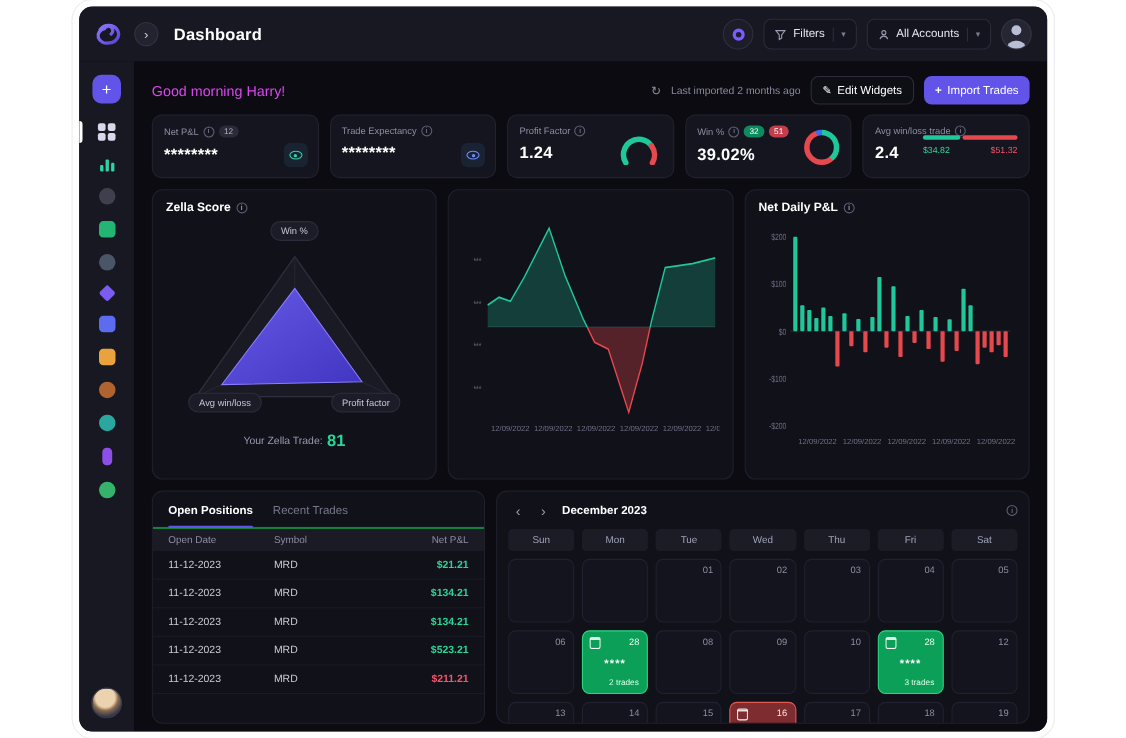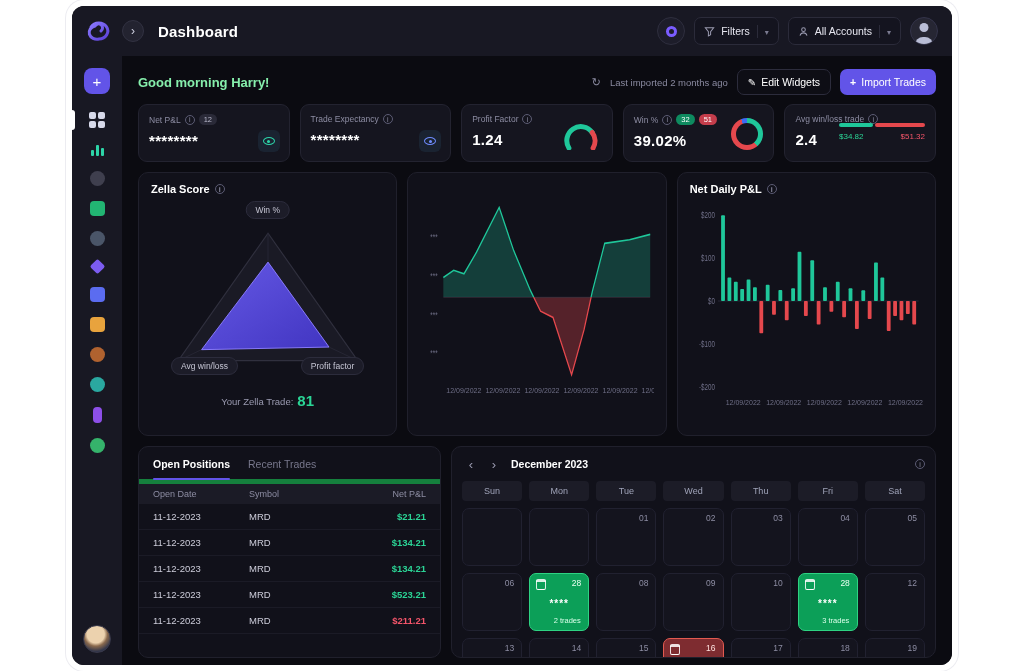--- a/index.html
+++ b/index.html
@@ -53,21 +53,21 @@
   .g-bars i{width:3px;border-radius:1px;display:block}
   .g-circle{width:15px;height:15px;border-radius:50%;display:block}
   .g-square{width:15px;height:15px;border-radius:4px;display:block}
   .g-diamond{width:11px;height:11px;border-radius:2px;transform:rotate(45deg);display:block}
   .g-pill{width:9px;height:16px;border-radius:4px;display:block}
   .sb-avatar{margin-top:auto;width:28px;height:28px;border-radius:50%;border:1px solid #3a3a4c;
            background:radial-gradient(circle at 45% 32%,#ecd2ae 0 38%,#8a6a4e 52%,#32364a 75%);cursor:pointer}
   
   .main{flex:1;min-width:0;padding:12px 16px 0;background:var(--bg)}
   .greet-row{display:flex;align-items:center;height:28px;margin-bottom:8px}
-  .greet-row h2{font-size:13px;font-weight:700;color:#86efac;margin:0}
+  .greet-row h2{font-size:13px;font-weight:400;color:#d946ef;margin:0}
   .greet-right{margin-left:auto;display:flex;align-items:center;gap:9px}
   .refresh-ic{color:#8a8aa0;font-size:11px}
   .refresh-ic::before{content:"↻"}
   .last-imported{font-size:9.5px;color:#8a8aa0}
   .btn-dark,.btn-purple{height:26px;padding:0 10px;border-radius:7px;font-size:10.5px;display:flex;
        align-items:center;gap:5px;cursor:pointer;color:#fff}
   .btn-dark{background:#0e0e15;border:1px solid #2c2c3c}
   .btn-purple{background:var(--purple);border:none}
   .pencil-ic::before{content:"✎";font-size:10px}
   .plus-ic::before{content:"+";font-weight:700}
@@ -114,21 +114,21 @@
   .zs-value{color:var(--green-t);font-size:15px;font-weight:700;margin-left:4px;vertical-align:-1px}
   .chart{width:100%;height:200px;display:block;margin-top:4px}
   svg text{font-family:"Liberation Sans","DejaVu Sans",sans-serif}
   .ax{fill:#6e6e86;font-size:8px}
   .xlabels{display:flex;justify-content:space-between;margin-left:26px;font-size:7px;color:#6e6e86;
         white-space:nowrap;overflow:hidden;gap:4px}
   .xlabels span{flex:0 0 auto}
   
   .bottom-row{display:grid;grid-template-columns:303px 1fr;gap:10px;height:212px}
   .pos-panel{padding:0;overflow:hidden}
-  .pos-tabs{display:flex;gap:18px;padding:11px 14px 9px;border-bottom:5px solid #15803d}
+  .pos-tabs{display:flex;gap:18px;padding:11px 14px 9px;border-bottom:2px solid #15803d}
   .tab{font-size:10.5px;color:#77778c;cursor:pointer;position:relative}
   .tab.active{color:#fff;font-weight:700}
   .tab.active::after{content:"";position:absolute;left:0;right:0;bottom:-10px;height:2px;
         background:var(--purple);border-radius:2px}
   .tbl-head{display:grid;grid-template-columns:96px 1fr 84px;padding:5px 14px;background:#1b1b26;
         font-size:9px;color:#8d8da3}
   .tbl-head .num{text-align:right}
   .trow{display:grid;grid-template-columns:96px 1fr 84px;padding:7px 14px;font-size:9.5px;
         color:#cdcdda;border-bottom:1px solid #1b1b26;cursor:pointer}
   .c-pnl{text-align:right;font-weight:700}

